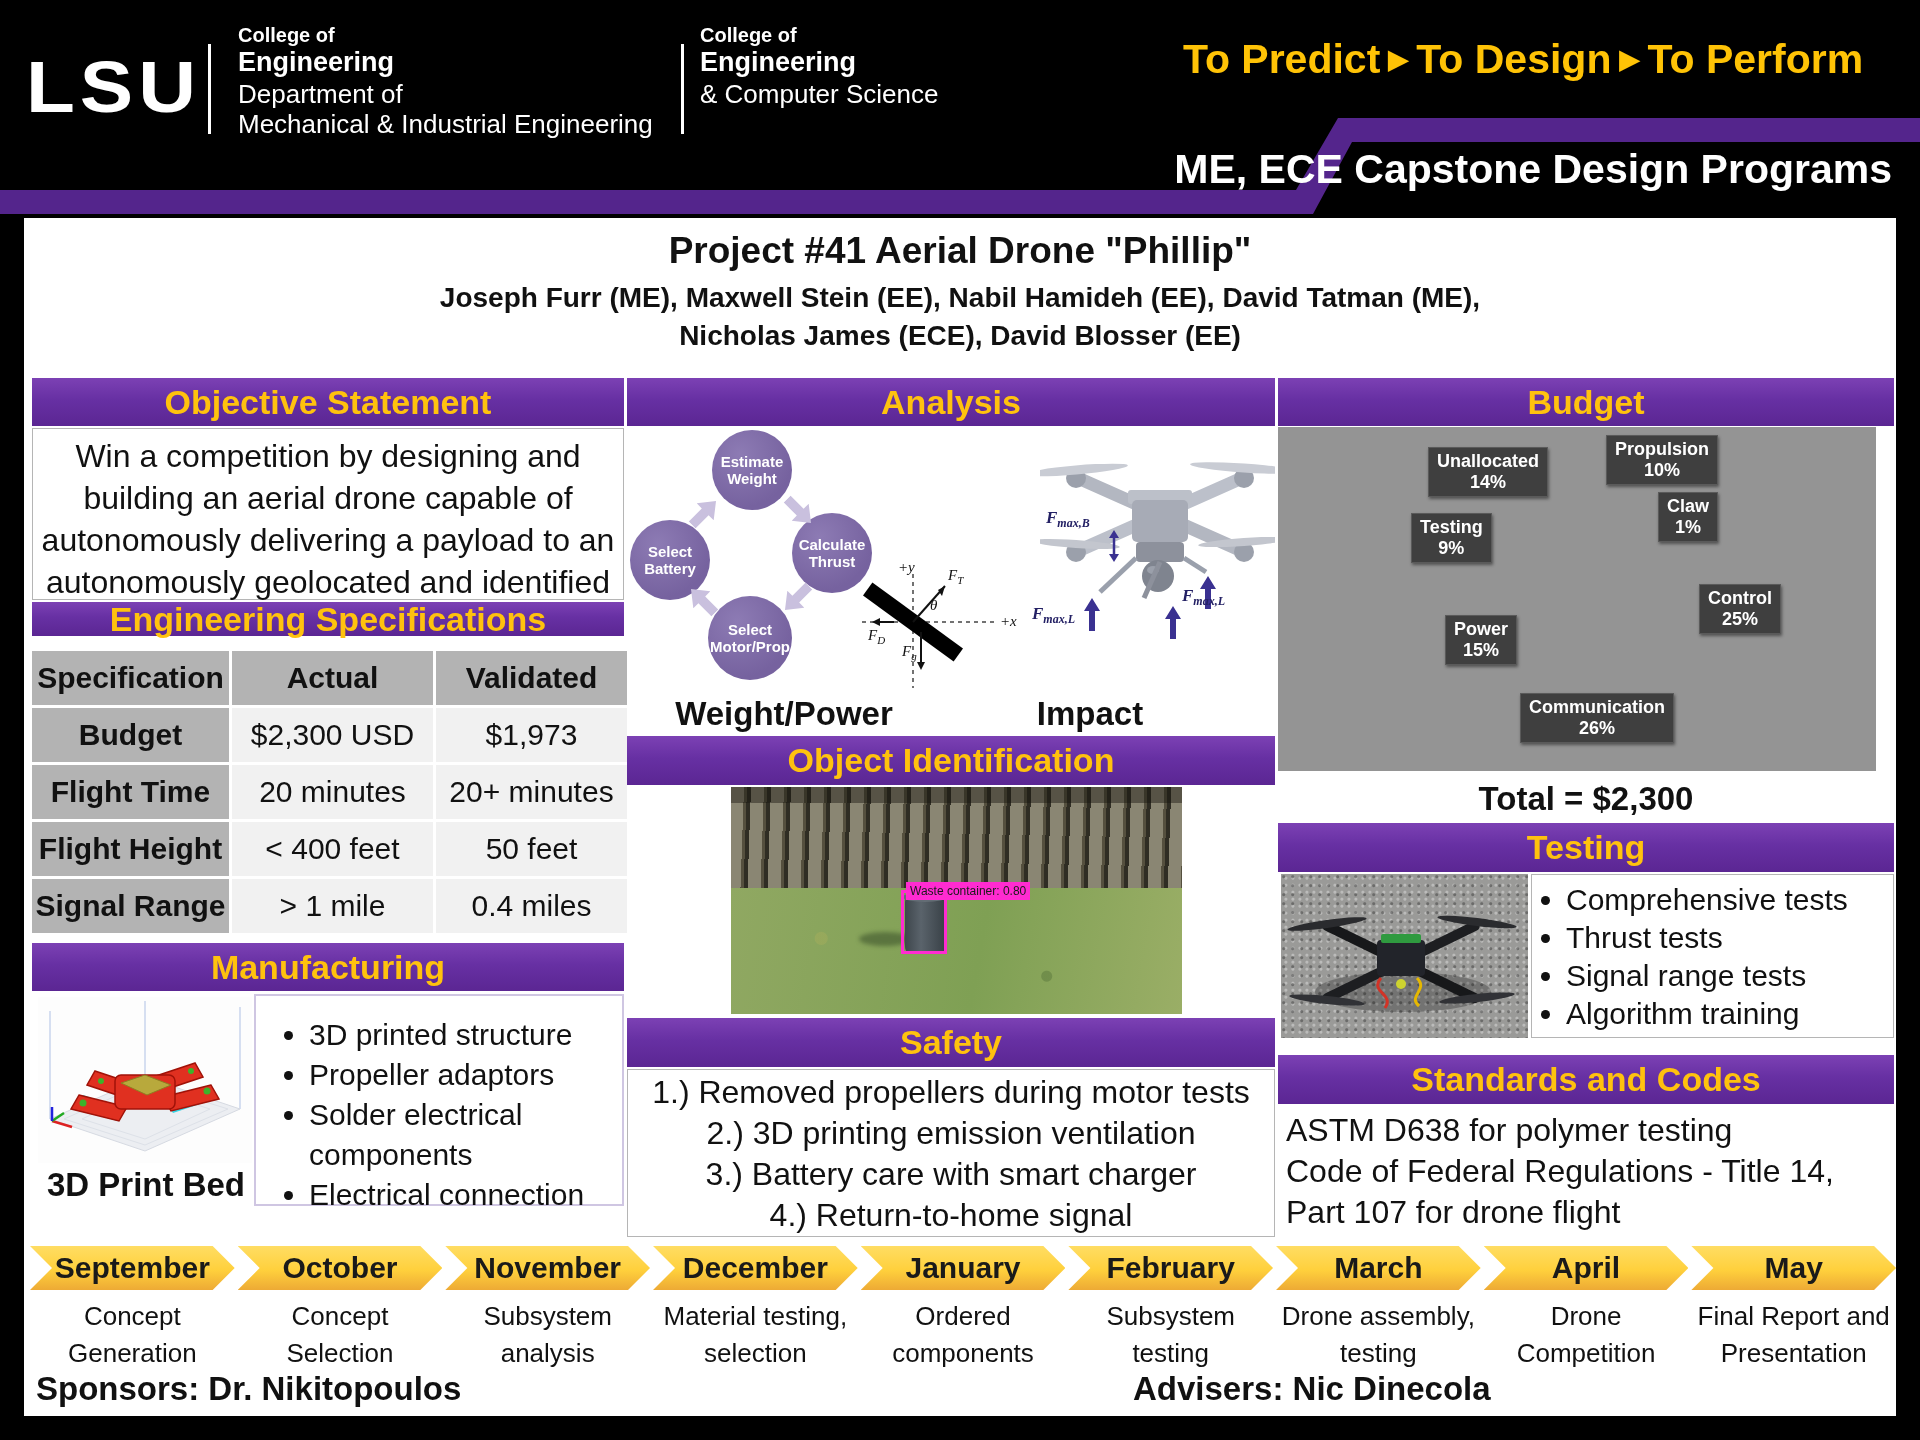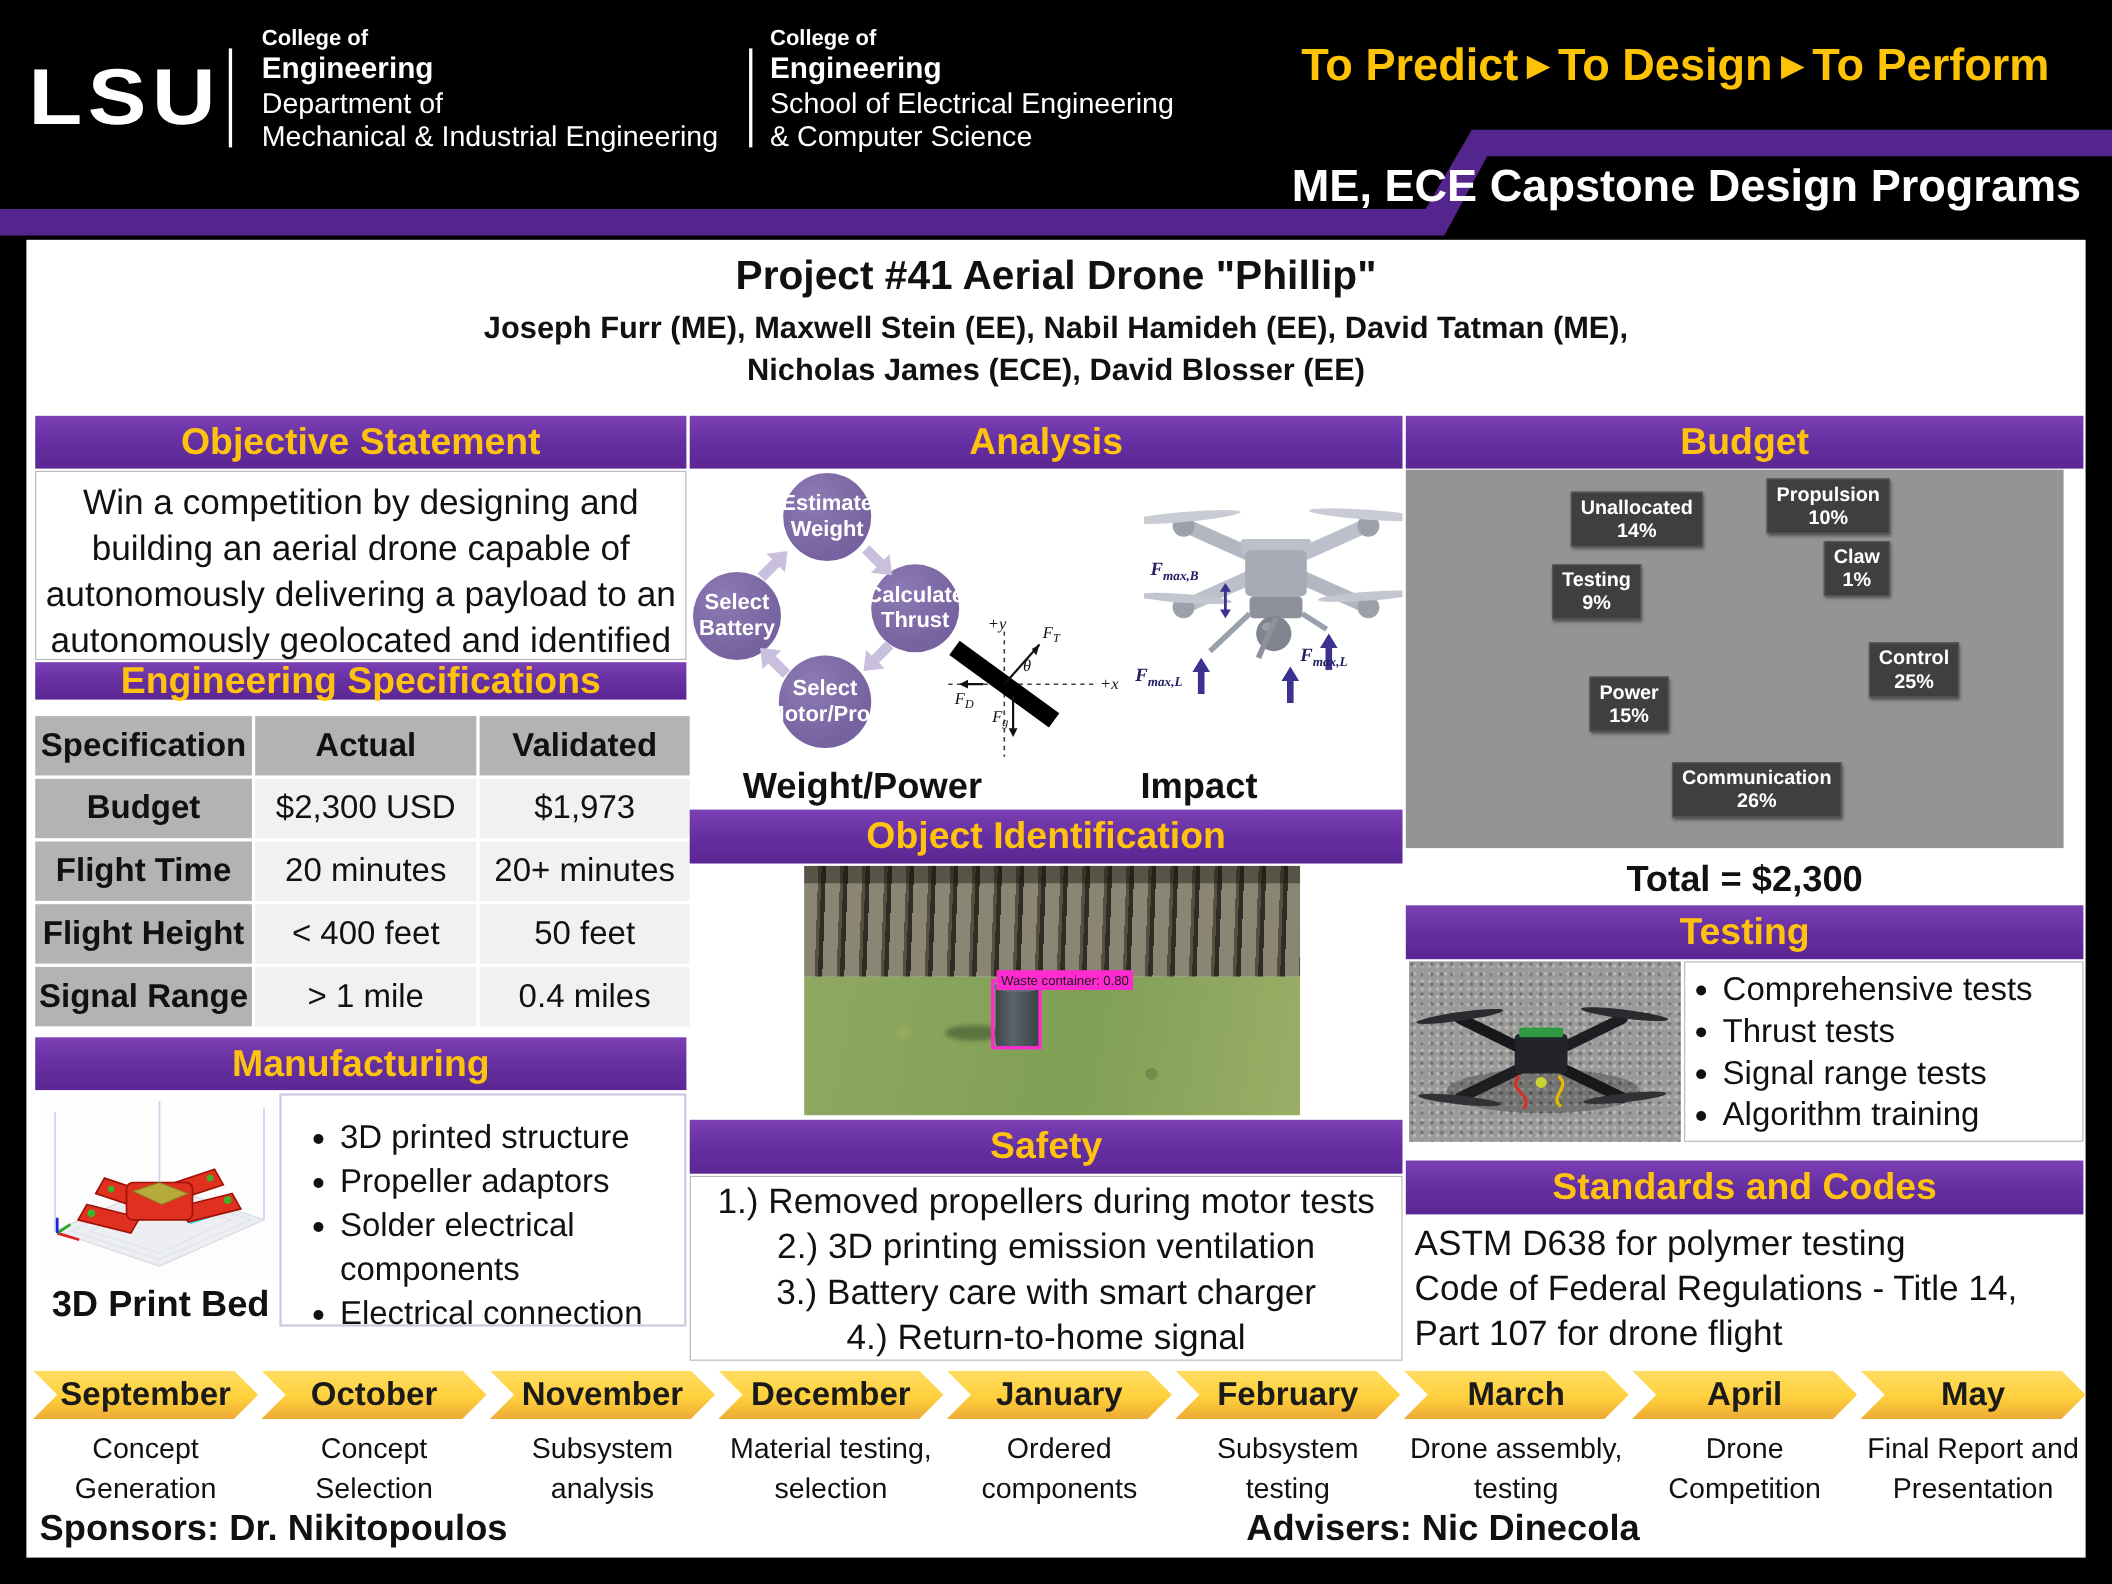--- a/index.html
+++ b/index.html
@@ -57,21 +57,21 @@
   #manu-box{position:absolute;left:230px;top:776px;width:370px;height:212px;
     border:2px solid #cfc6e2;padding:8px 6px}
   #manu-box ul{margin:11px;padding-left:36px}
   #manu-box li{font-size:30px;line-height:40px}
 
   
   #h-analysis{left:603px;top:160px;width:648px;height:48px}
   .cyc{position:absolute;width:80px;height:80px;border-radius:50%;
     background:radial-gradient(circle at 35% 30%,#8d7bb4,#76629f 70%);color:#fff;
     display:flex;align-items:center;justify-content:center;text-align:center;
-    font-size:20px;font-weight:700;line-height:1.15;padding:4px}
+    font-size:15px;font-weight:700;line-height:1.15;padding:4px}
   #cyc-ew{left:688px;top:212px} #cyc-ct{left:768px;top:295px}
   #cyc-sb{left:606px;top:302px} #cyc-smp{left:684px;top:378px;width:84px;height:84px}
   .cyc-arrow{position:absolute;width:34px;height:24px;background:#c9c0de;
     clip-path:polygon(0 30%,55% 30%,55% 0,100% 50%,55% 100%,55% 70%,0 70%)}
   #ca1{left:758px;top:281px;transform:rotate(45deg)}
   #ca2{left:756px;top:368px;transform:rotate(135deg)}
   #ca3{left:662px;top:371px;transform:rotate(225deg)}
   #ca4{left:663px;top:283px;transform:rotate(315deg)}
   #fbd{position:absolute;left:836px;top:342px;width:170px;height:134px}
   #drone{position:absolute;left:1016px;top:212px;width:235px;height:220px}
@@ -151,21 +151,20 @@
   <div class="hdr-block" id="blk1">
     <div class="s">College of</div>
     <div class="m">Engineering</div>
     <div class="r">Department of</div>
     <div class="r">Mechanical &amp; Industrial Engineering</div>
   </div>
   <div class="hdr-sep" id="sep2"></div>
   <div class="hdr-block" id="blk2">
     <div class="s">College of</div>
     <div class="m">Engineering</div>
-    <div class="r">School of Electrical Engineering</div>
     <div class="r">&amp; Computer Science</div>
   </div>
   <div class="motto">
     <span>To Predict</span><span class="tri">▶</span><span>To Design</span><span class="tri">▶</span><span>To Perform</span>
   </div>
   <svg class="band" viewBox="0 0 1920 110">
     <polygon points="0,80 1296,80 1338,8 1920,8 1920,32 1352,32 1313,104 0,104" style="fill:var(--brand-purple)"></polygon>
   </svg>
   <div class="program">ME, ECE Capstone Design Programs</div>
 

